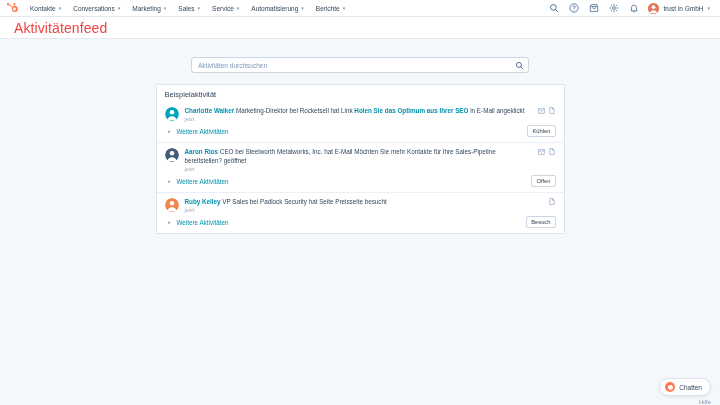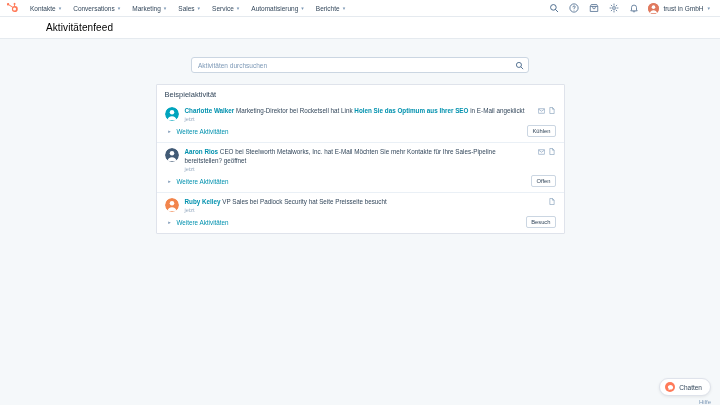--- a/index.html
+++ b/index.html
@@ -88,25 +88,24 @@
   
   .page-header {
     height: 22px;
     background: #fff;
     border-bottom: 1px solid #e5eaef;
     display: flex;
     align-items: center;
     padding-left: 14px;
   }
   .page-title {
-    font-size: 10px;
+    font-size: 14px;
     font-weight: 400;
-    color: #000000;
+    color: #ef4444;
     letter-spacing: .1px;
-    margin-left: 32px;
   }
 
   
   .content {
     padding-top: 18px;
     display: flex;
     flex-direction: column;
     align-items: center;
   }
   .search-row {

